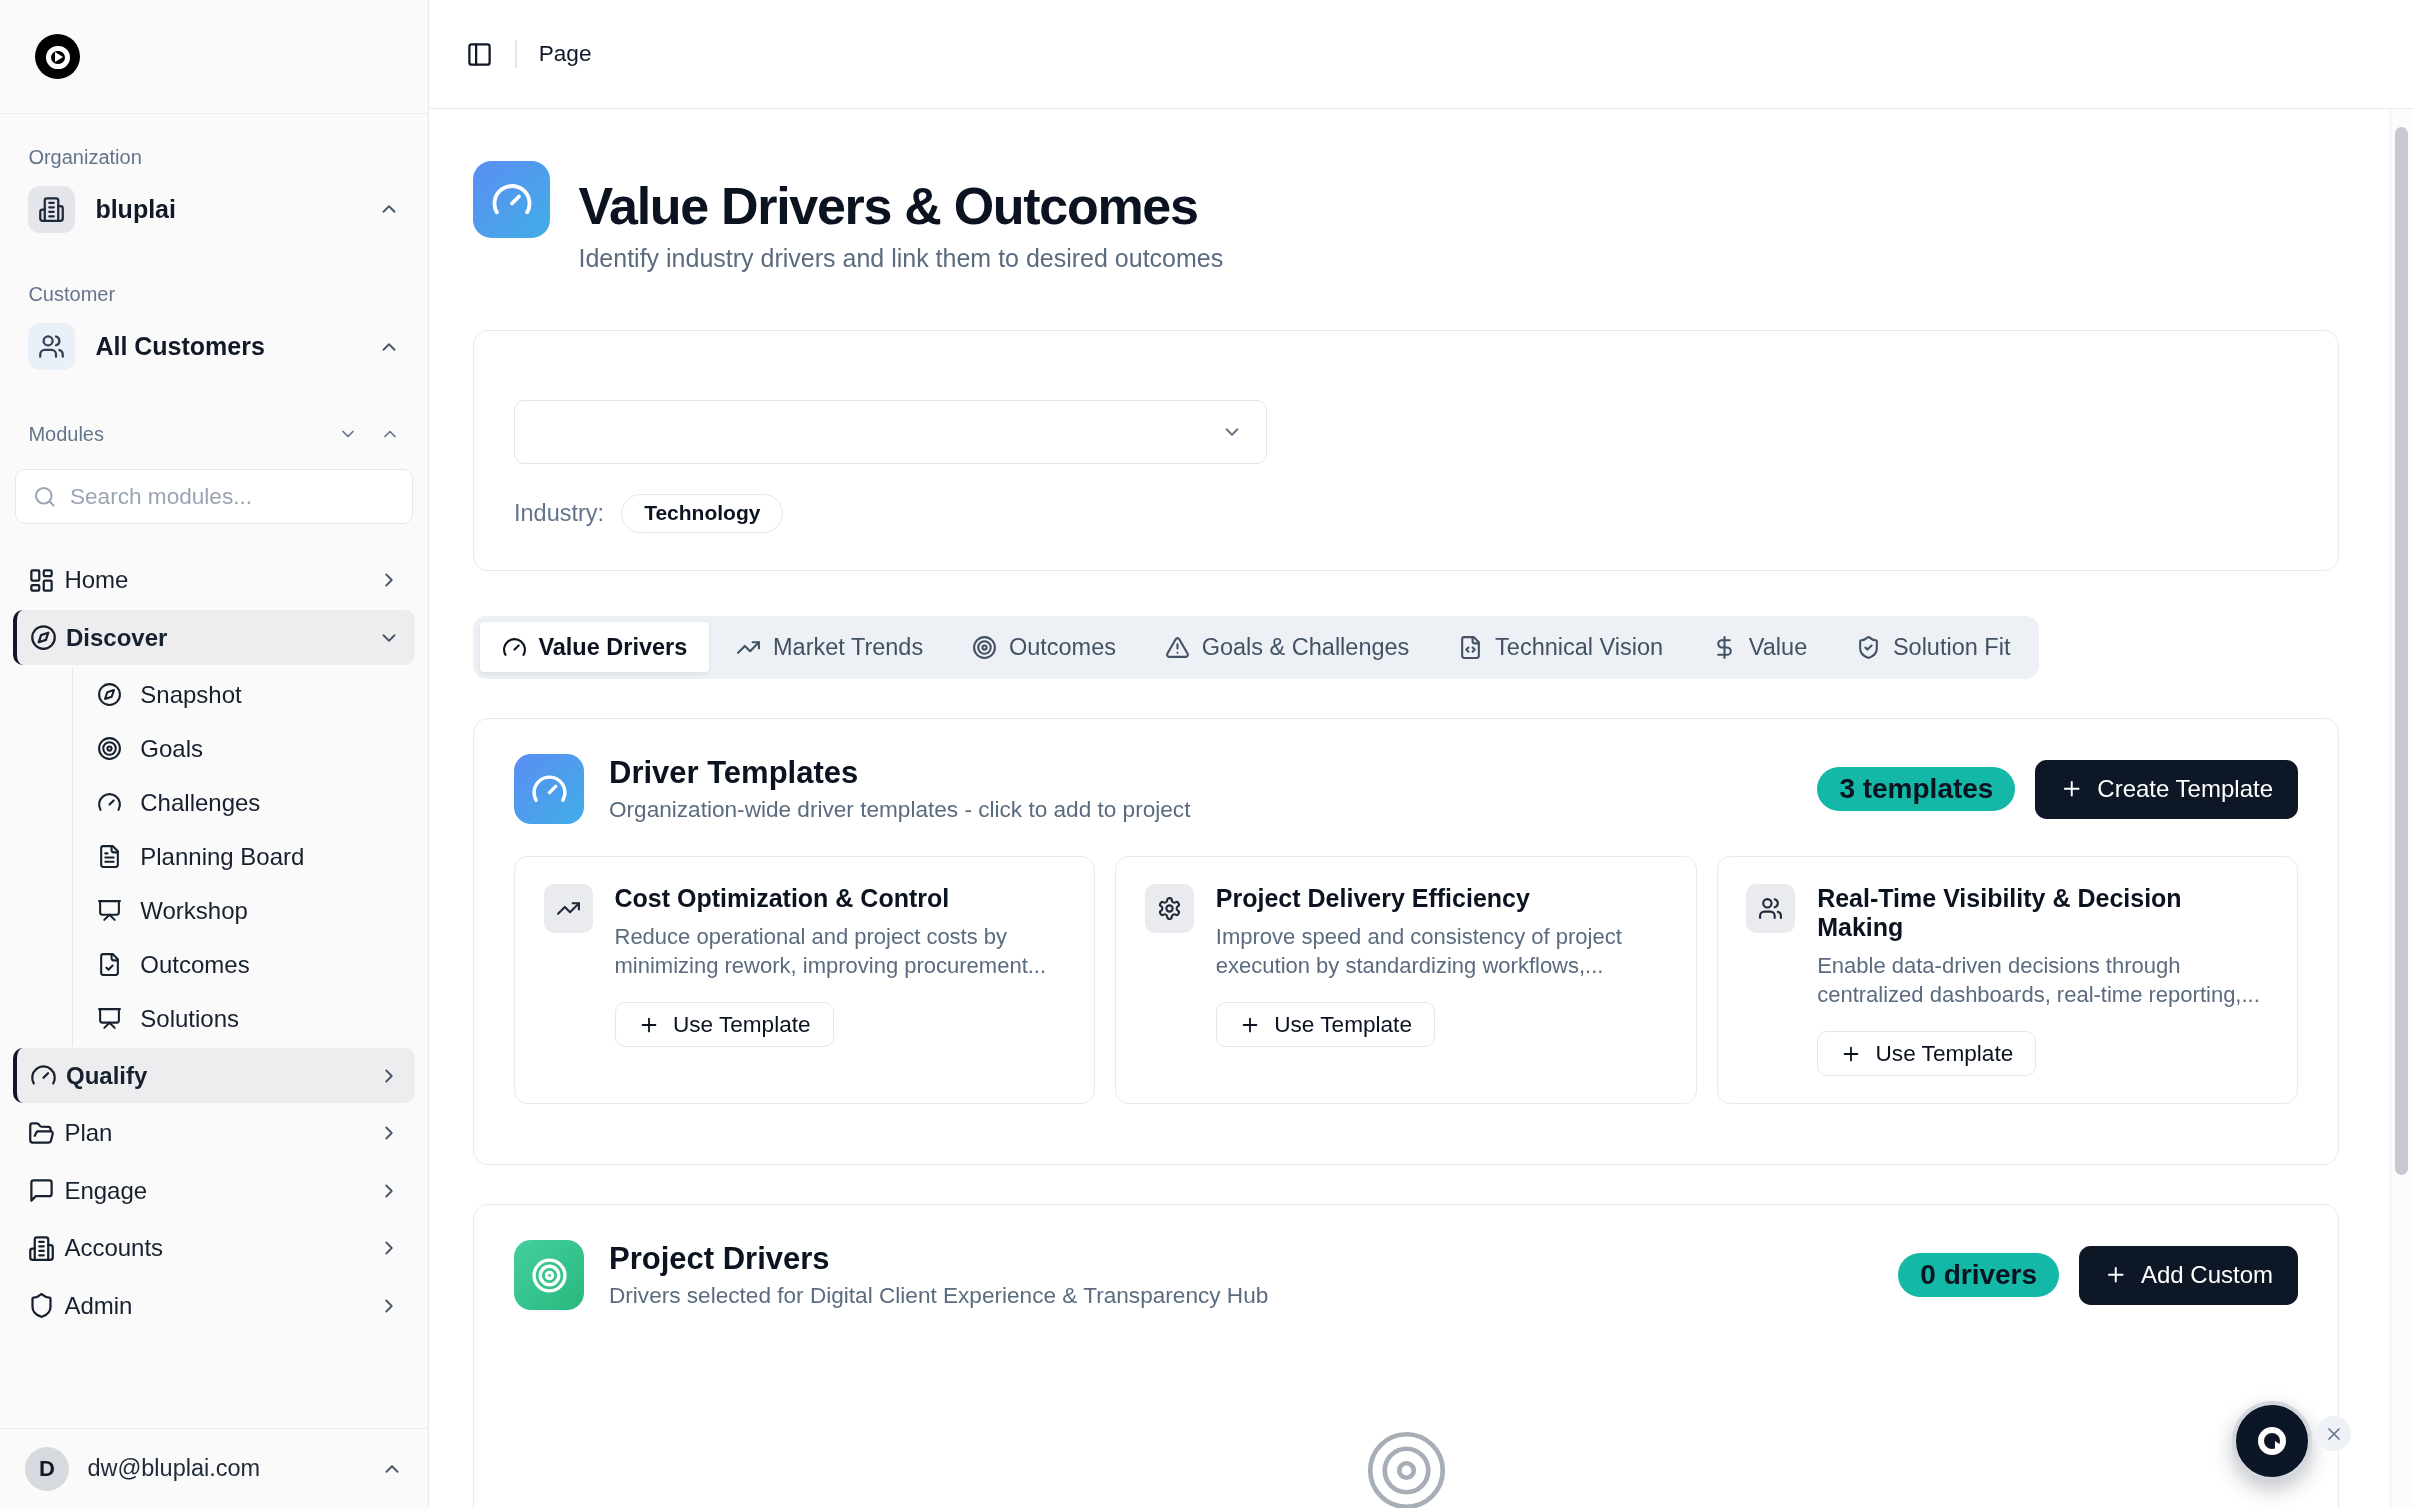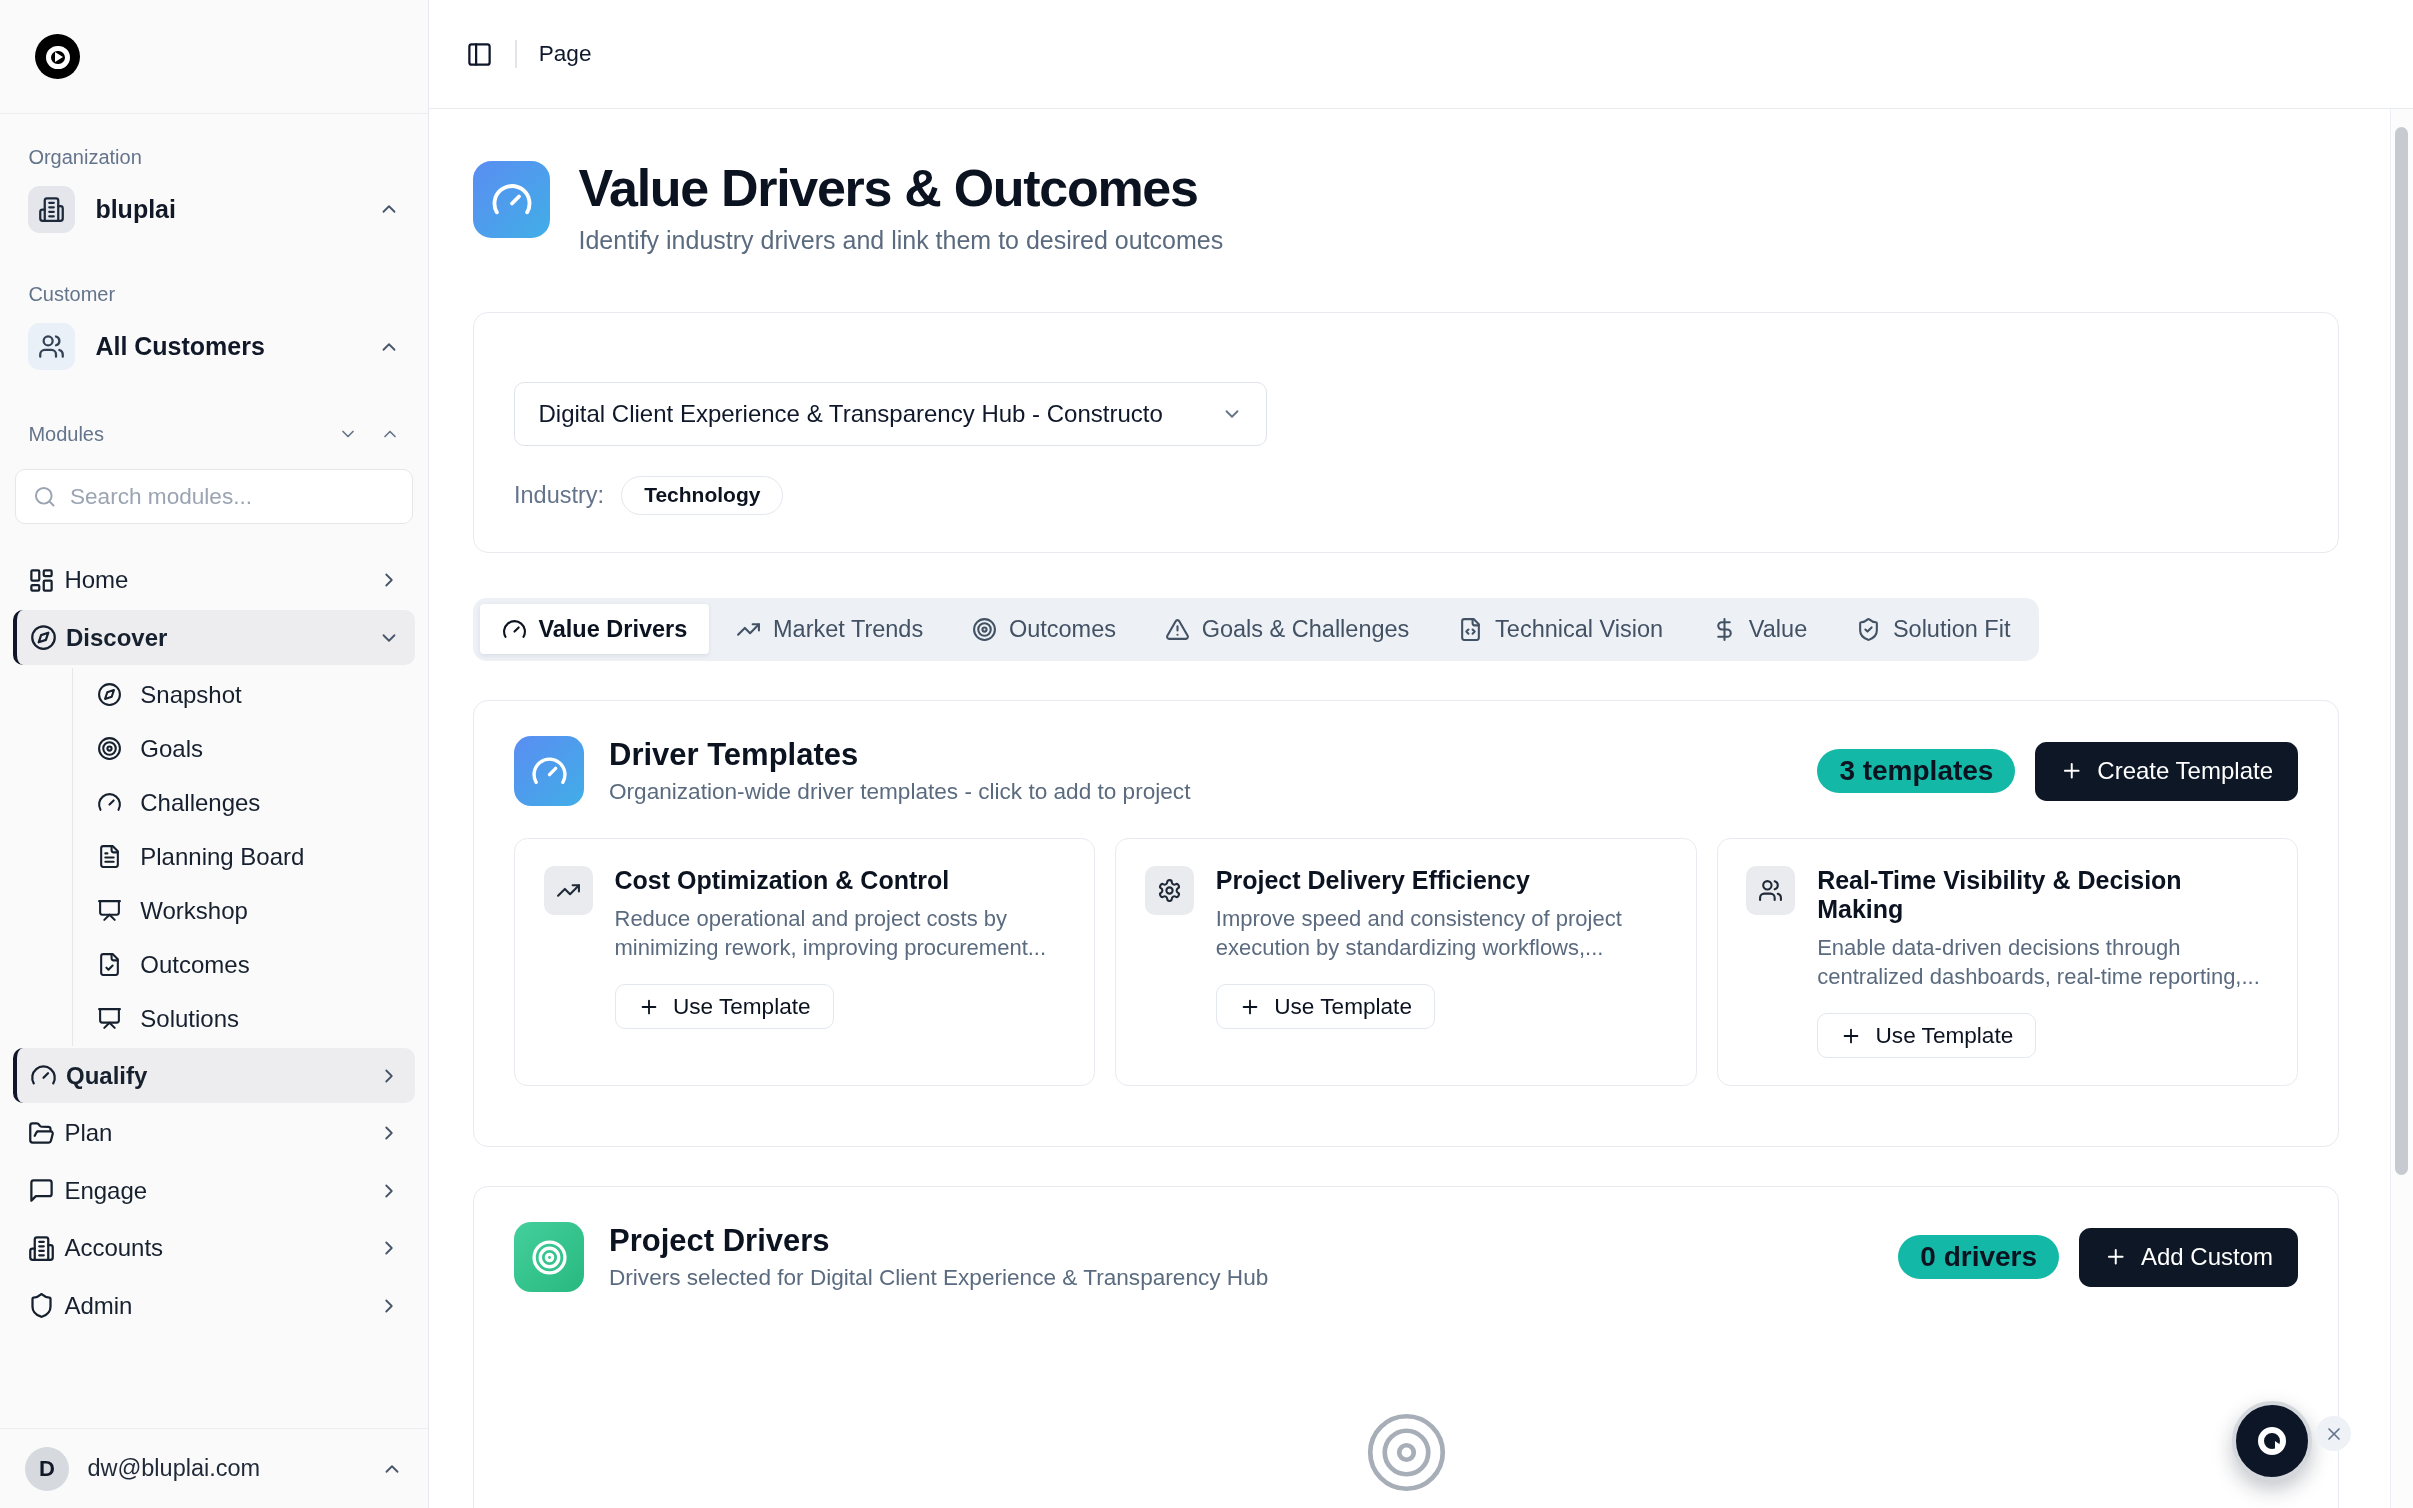--- a/index.html
+++ b/index.html
@@ -46,21 +46,21 @@
   .topbar { height:109px; border-bottom:1.7px solid #e9ecef; display:flex; align-items:center; gap:22px; padding-left:37px; }
   .topbar .panel { color:#0f172a; }
   .topbar .vdiv { width:1.7px; height:28.5px; background:#e2e6ea; }
   .crumb { font-size:22.6px; font-weight:500; color:#0f172a; }
   .content { padding:0 74px 0 44px; }
 
   .page-head { margin-top:52px; display:flex; gap:28.5px; }
   .big-icon { width:77px; height:77px; border-radius:18.4px; flex:0 0 auto; display:flex; align-items:center; justify-content:center; color:#fff; }
   .big-icon.blue, .sec-icon.blue { background:linear-gradient(135deg,#5a8df2 0%,#41aee7 100%); }
   .sec-icon.green { background:linear-gradient(135deg,#44cf9c 0%,#28b97f 100%); }
-  .page-title { font-size:52px; font-weight:800; letter-spacing:-1.3px; color:#0b1220; line-height:1.0; margin-top:1px; }
+  .page-title { font-size:52px; font-weight:800; letter-spacing:-1.3px; color:#0b1220; line-height:1.0; margin-top:19px; }
   .page-sub { margin-top:11.7px; font-size:25px; color:#5b6b7f; }
 
   .card { border:1.7px solid #e7eaef; border-radius:15px; background:#fff; }
   .project-card { margin-top:57px; padding:42px 40px 37px; }
   .field-label { font-size:21px; font-weight:500; color:#475569; }
   .select { margin-top:27px; width:753px; height:64px; border:1.7px solid #dfe3ea; border-radius:10px; background:#fff; display:flex; align-items:center; padding:0 23.5px; }
   .select .val { font-size:24px; color:#0f172a; }
   .select .chev { margin-left:auto; color:#64748b; }
   .industry-row { margin-top:30px; display:flex; align-items:center; gap:17px; }
   .industry-lbl { font-size:23.5px; color:#64748b; }
@@ -470,21 +470,20 @@
           </svg>
         </div>
       <div>
         <div class="page-title">Value Drivers &amp; Outcomes</div>
         <div class="page-sub">Identify industry drivers and link them to desired outcomes</div>
       </div>
     </div>
 
     <div class="card project-card">
       <div class="select">
-        <span class="val">Digital Client Experience &amp; Transparency Hub - Constructo</span>
         <span class="chev">
             <svg class="ic" width="22" height="22" viewBox="0 0 26 26">
               <use href="#i-chevd"></use>
             </svg>
           </span>
       </div>
       <div class="industry-row">
         <span class="industry-lbl">Industry:</span>
         <span class="pill">Technology</span>
       </div>

